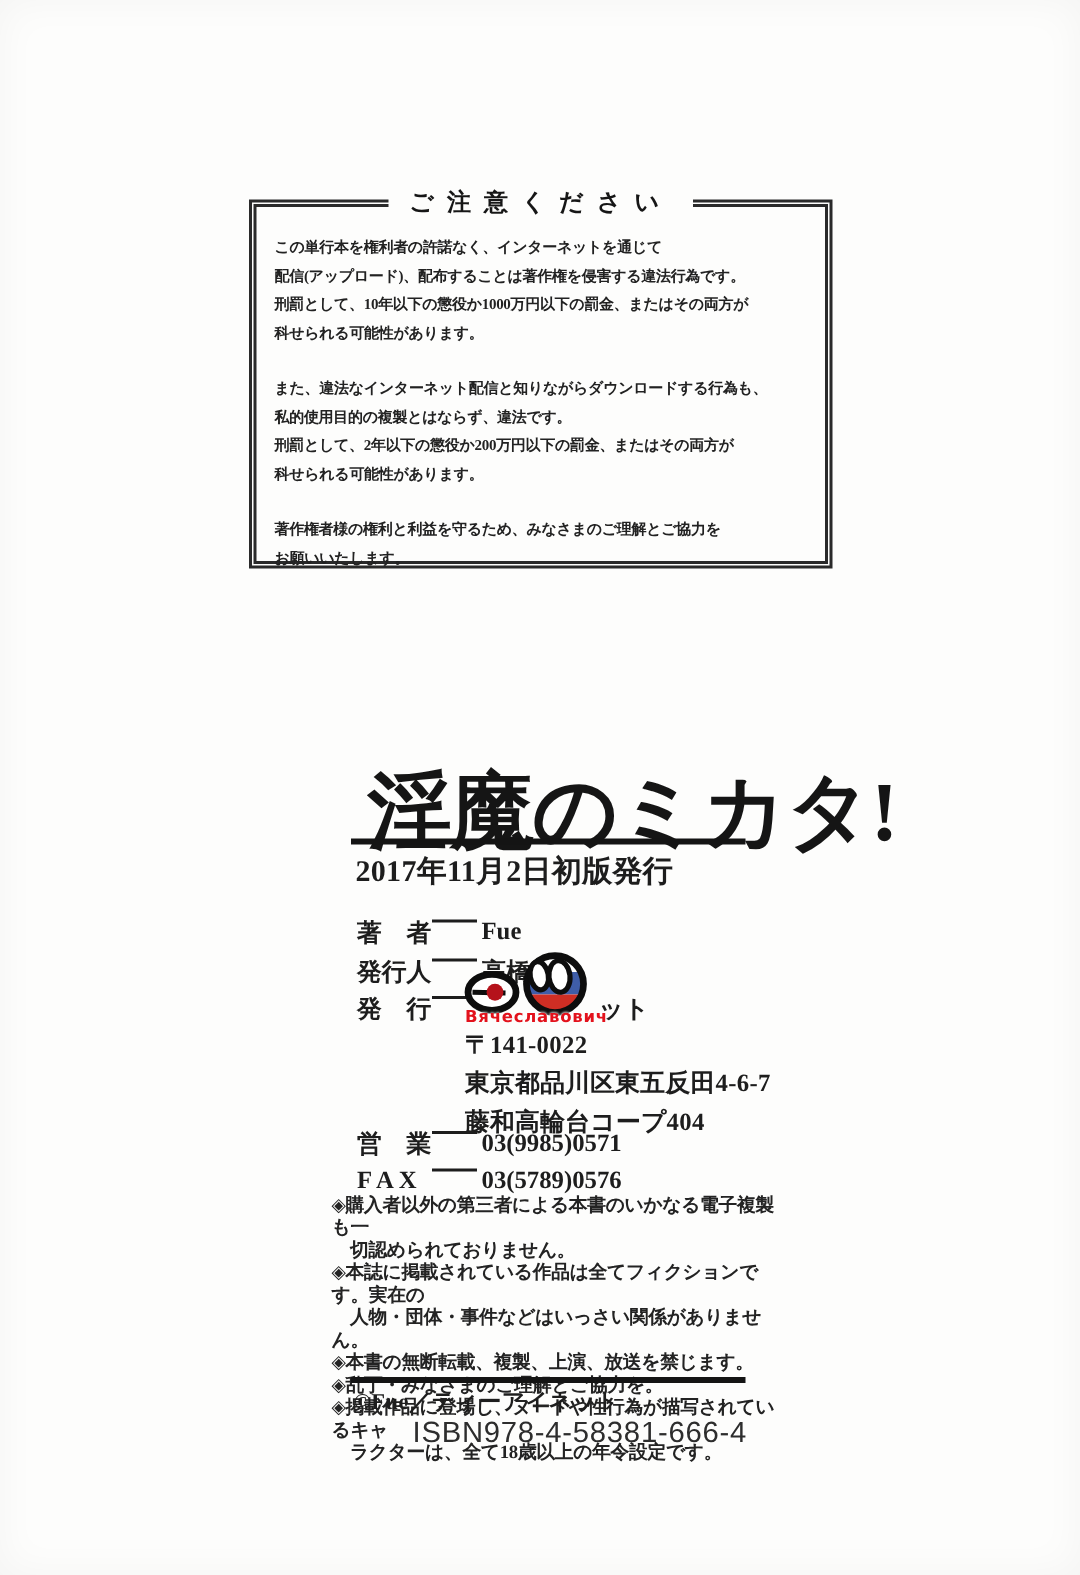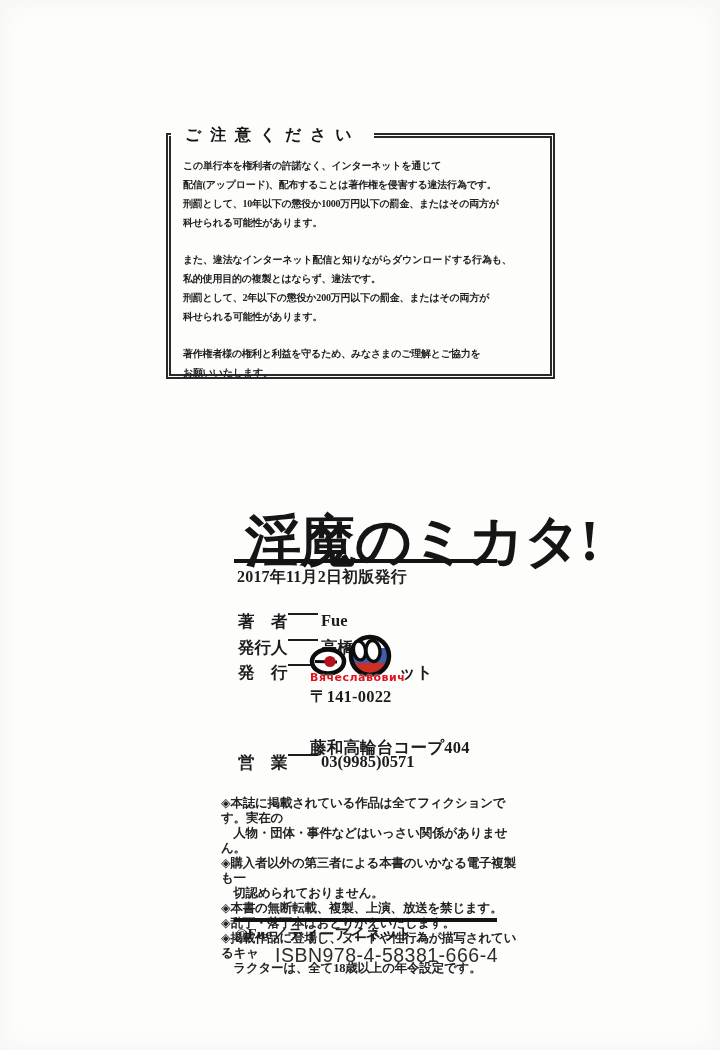--- a/index.html
+++ b/index.html
@@ -17,21 +17,21 @@
     box-shadow:inset 0 0 28px rgba(0,0,0,0.04);
   }
 
   
   .notice-box{
     position:absolute;left:166px;top:133px;width:379px;height:236px;
     border:5px double #2a2a2a;
     background:transparent;
   }
   .notice-legend{
-    position:absolute;top:-13px;left:0;right:0;text-align:left;text-decoration:underline;
+    position:absolute;top:-13px;left:0;right:0;text-align:center;text-decoration:underline;
   }
   .notice-legend span{
     display:inline-block;background:#fdfdfc;padding:0 14px;
     font-size:16px;font-weight:700;letter-spacing:0.55em;
     color:#161616;
   }
   .notice-body{
     padding:18px 9px 0 12px;
     font-size:10px;line-height:19px;
     letter-spacing:-0.2px;
@@ -42,21 +42,21 @@
 
   
   .book-title{
     position:absolute;left:245px;top:504px;
     font-size:56px;font-weight:700;letter-spacing:-1px;color:#151515;
   }
   .rule{position:absolute;background:#141414;}
   .rule-title{left:234px;top:559px;width:263px;height:4px;}
   .edition-date{
     position:absolute;left:237px;top:567px;
-    font-size:16px;font-weight:600;color:#1d1d1d;letter-spacing:0.2px;
+    font-size:20px;font-weight:600;color:#1d1d1d;letter-spacing:0.2px;
   }
 
   
   .crow{
     position:absolute;left:238px;display:flex;align-items:flex-start;
     font-size:16.5px;font-weight:600;color:#1d1d1d;height:22px;
   }
   .clabel{display:inline-block;width:50px;}
   .dash{display:inline-block;width:30px;height:2px;background:#1d1d1d;margin:2px 3px 0 0;}
   .cvalue{white-space:nowrap;}
@@ -139,22 +139,28 @@
   <div class="crow" style="top:662px">
     <span class="clabel">発　行</span>
     <span class="dash"></span>
     <span class="cvalue offset">ット</span>
   </div>
   <div class="crow" style="top:752px">
     <span class="clabel">営　業</span>
     <span class="dash"></span>
     <span class="cvalue">03(9985)0571</span>
   </div>
+  <div class="crow" style="top:777px">
+    <span class="clabel">F A X</span>
+    <span class="dash"></span>
+    <span class="cvalue">03(5789)0576</span>
+  </div>
 
   <div class="addr" style="top:686px">〒141-0022</div>
+  <div class="addr" style="top:711px">東京都品川区東五反田4-6-7</div>
   <div class="addr" style="top:737px">藤和高輪台コープ404</div>
 
   <div class="sticker">
     <svg width="102" height="50" viewBox="0 0 102 50">
 
       <g>
         <ellipse cx="22" cy="31.5" rx="16" ry="12" fill="#ffffff" stroke="#0d0d0d" stroke-width="4.5"></ellipse>
         <line x1="9" y1="31.5" x2="31" y2="32" stroke="#0d0d0d" stroke-width="3.2"></line>
         <circle cx="24" cy="31.5" r="5.6" fill="#b5121b"></circle>
       </g>
@@ -172,26 +178,26 @@
         </g>
         <circle cx="64" cy="26" r="19" fill="none" stroke="#0d0d0d" stroke-width="4.5"></circle>
         <ellipse cx="53.5" cy="20.5" rx="6" ry="9.5" fill="#ffffff" stroke="#0d0d0d" stroke-width="3.4" transform="rotate(-10 53.5 20.5)"></ellipse>
         <ellipse cx="67" cy="21" rx="7" ry="10.5" fill="#ffffff" stroke="#0d0d0d" stroke-width="3.4" transform="rotate(-6 67 21)"></ellipse>
       </g>
     </svg>
   </div>
   <div class="sticker-name">Вячеславович</div>
 
   <div class="notes">
+    <p class="note">◈購入者以外の第三者による本書のいかなる電子複製も一
+　切認められておりません。</p>
     <p class="note">◈本誌に掲載されている作品は全てフィクションです。実在の
 　人物・団体・事件などはいっさい関係がありません。</p>
-    <p class="note">◈購入者以外の第三者による本書のいかなる電子複製も一
-　切認められておりません。</p>
     <p class="note">◈本書の無断転載、複製、上演、放送を禁じます。</p>
-    <p class="note">◈乱丁・落丁本はおとりかえいたします。</p>
+    <p class="note">◈乱丁・みなさまのご理解とご協力を。</p>
     <p class="note">◈掲載作品に登場し、ヌードや性行為が描写されているキャ
 　ラクターは、全て18歳以上の年令設定です。</p>
   </div>
 
   <div class="rule rule-footer"></div>
   <div class="copyright">©Fue／ティーアイネット</div>
   <div class="isbn">ISBN978-4-58381-666-4</div>
 
 </div>
 

